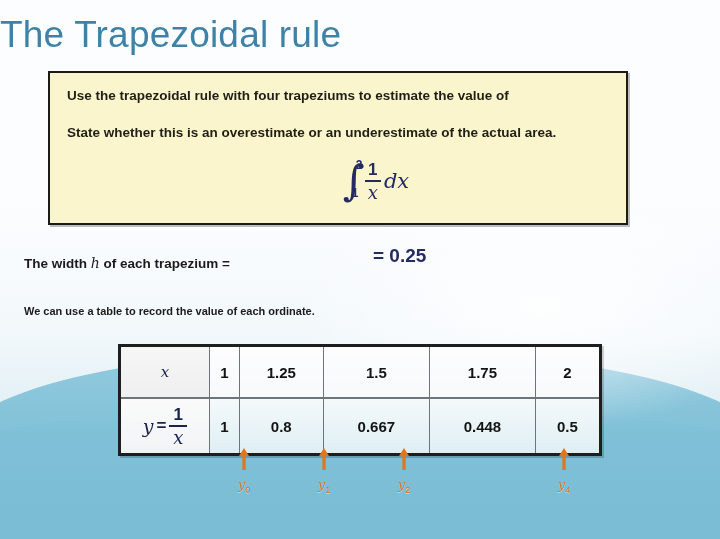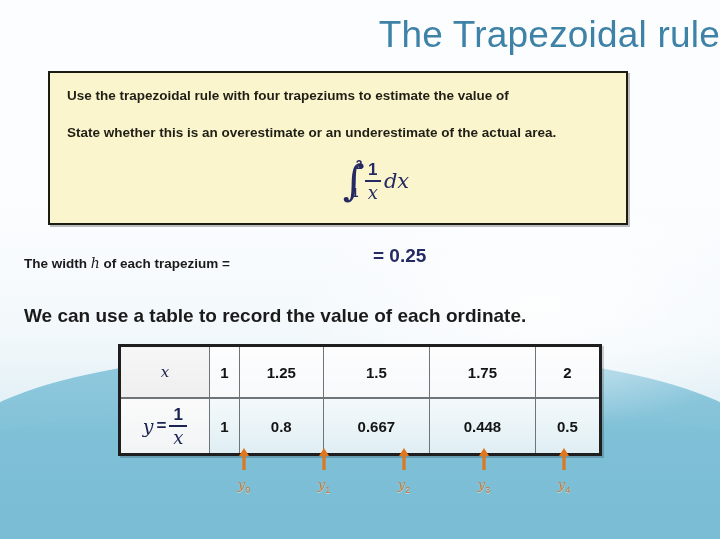--- a/index.html
+++ b/index.html
@@ -63,21 +63,21 @@
     background: radial-gradient(ellipse at 50% 50%, rgba(255,255,255,.85) 0%, rgba(255,255,255,0) 70%);
     pointer-events: none;
   }
 
   
   .title {
     position: absolute;
     left: 0;
     top: 14px;
     width: 720px;
-    text-align: right;
+    text-align: left;
     font-size: 37px;
     font-weight: 400;
     letter-spacing: .2px;
     color: #3e82a8;
     font-family: "Liberation Sans", sans-serif;
     text-shadow: 0 1px 0 rgba(255,255,255,.8);
     white-space: nowrap;
   }
 
   
@@ -213,21 +213,21 @@
     font-size: 19px;
     font-weight: 700;
     margin-left: 3px;
     margin-top: 2px;
   }
 
   .tline {
     position: absolute;
     left: 24px;
     top: 305px;
-    font-size: 19px;
+    font-size: 11px;
     color: #1b1b1b;
     font-weight: 600;
     white-space: nowrap;
   }
 
   
   .tbl {
     position: absolute;
     left: 118px;
     top: 344px;
@@ -415,26 +415,20 @@
         <path d="M6 0 L11 8 L7.6 8 L7.6 22 L4.4 22 L4.4 8 L1 8 Z" fill="#e2761c"></path>
       </svg>
       <span class="arrow-lbl">y<sub>1</sub></span>
     </div>
     <div class="arrow-item" style="left:286px">
       <svg class="arrow-glyph" viewBox="0 0 12 22">
         <path d="M6 0 L11 8 L7.6 8 L7.6 22 L4.4 22 L4.4 8 L1 8 Z" fill="#e2761c"></path>
       </svg>
       <span class="arrow-lbl">y<sub>2</sub></span>
     </div>
-    <div class="arrow-item" style="left:366px">
-      <svg class="arrow-glyph" viewBox="0 0 12 22">
-        <path d="M6 0 L11 8 L7.6 8 L7.6 22 L4.4 22 L4.4 8 L1 8 Z" fill="#e2761c"></path>
-      </svg>
-      <span class="arrow-lbl">y<sub>3</sub></span>
-    </div>
     <div class="arrow-item" style="left:446px">
       <svg class="arrow-glyph" viewBox="0 0 12 22">
         <path d="M6 0 L11 8 L7.6 8 L7.6 22 L4.4 22 L4.4 8 L1 8 Z" fill="#e2761c"></path>
       </svg>
       <span class="arrow-lbl">y<sub>4</sub></span>
     </div>
   </div>
 
 </div>
 

